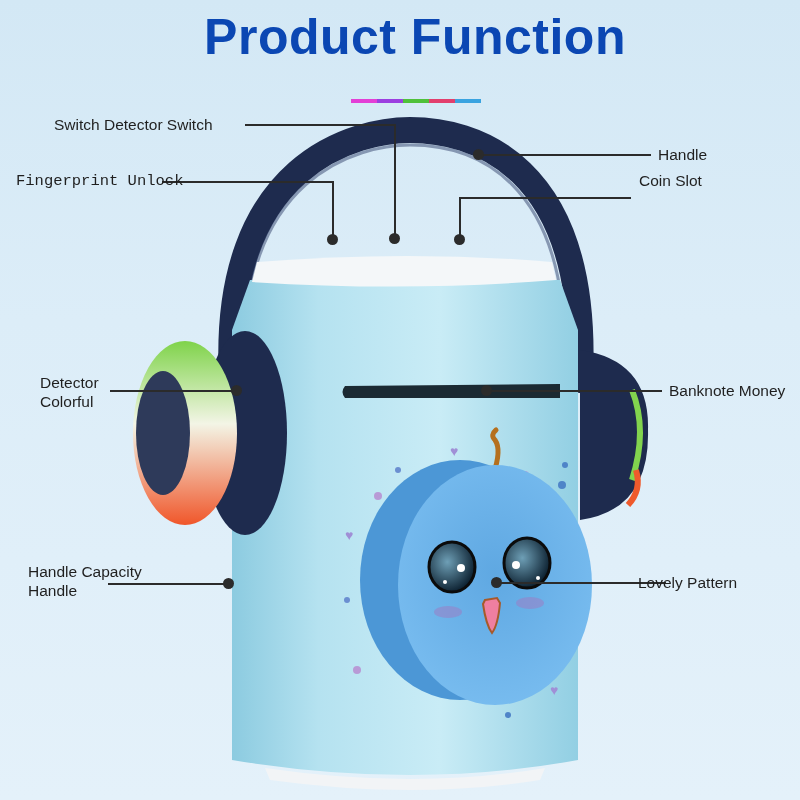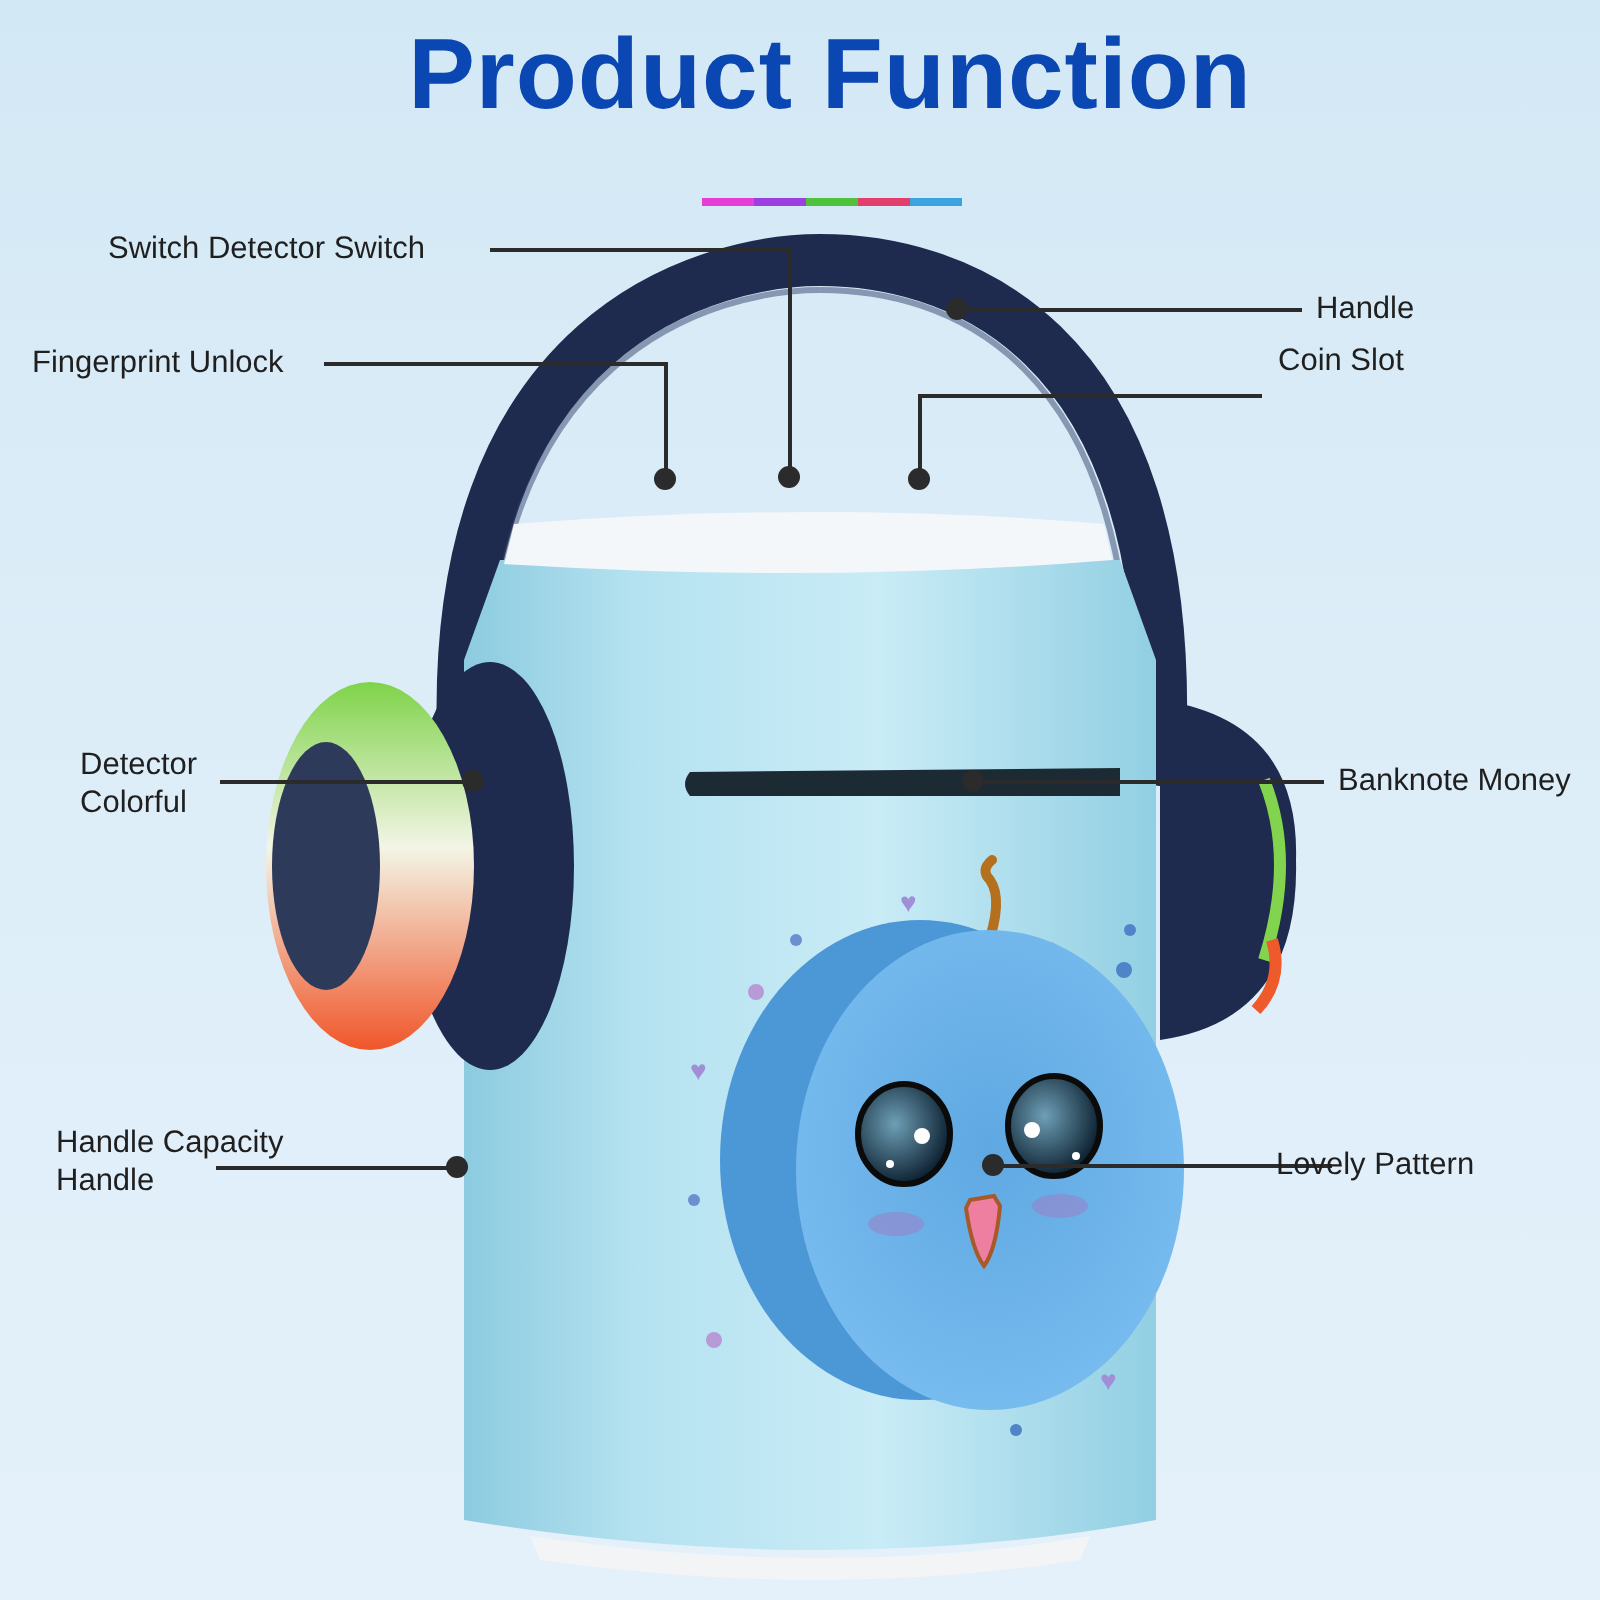--- a/index.html
+++ b/index.html
@@ -111,21 +111,21 @@
 <div class="dot" style="left:389px;top:233px;"></div>
 <div class="label" style="left:54px;top:115px;">Switch Detector Switch</div>
 
 <div class="line" style="left:479px;top:154px;width:172px;height:2px;"></div>
 <div class="dot" style="left:473px;top:149px;"></div>
 <div class="label" style="left:658px;top:145px;">Handle</div>
 
 <div class="line" style="left:162px;top:181px;width:172px;height:2px;"></div>
 <div class="line" style="left:332px;top:181px;width:2px;height:58px;"></div>
 <div class="dot" style="left:327px;top:234px;"></div>
-<div class="label" style="left:16px;top:172px;">Fingerprint Unlock</div>
+<div class="label" style="left:16px;top:172px;font-family:Liberation Mono, monospace;">Fingerprint Unlock</div>
 
 <div class="line" style="left:459px;top:197px;width:172px;height:2px;"></div>
 <div class="line" style="left:459px;top:197px;width:2px;height:42px;"></div>
 <div class="dot" style="left:454px;top:234px;"></div>
 <div class="label" style="left:639px;top:171px;">Coin Slot</div>
 
 <div class="line" style="left:110px;top:390px;width:127px;height:2px;"></div>
 <div class="dot" style="left:231px;top:385px;"></div>
 <div class="label" style="left:40px;top:373px;">
   <div>Detector</div>

